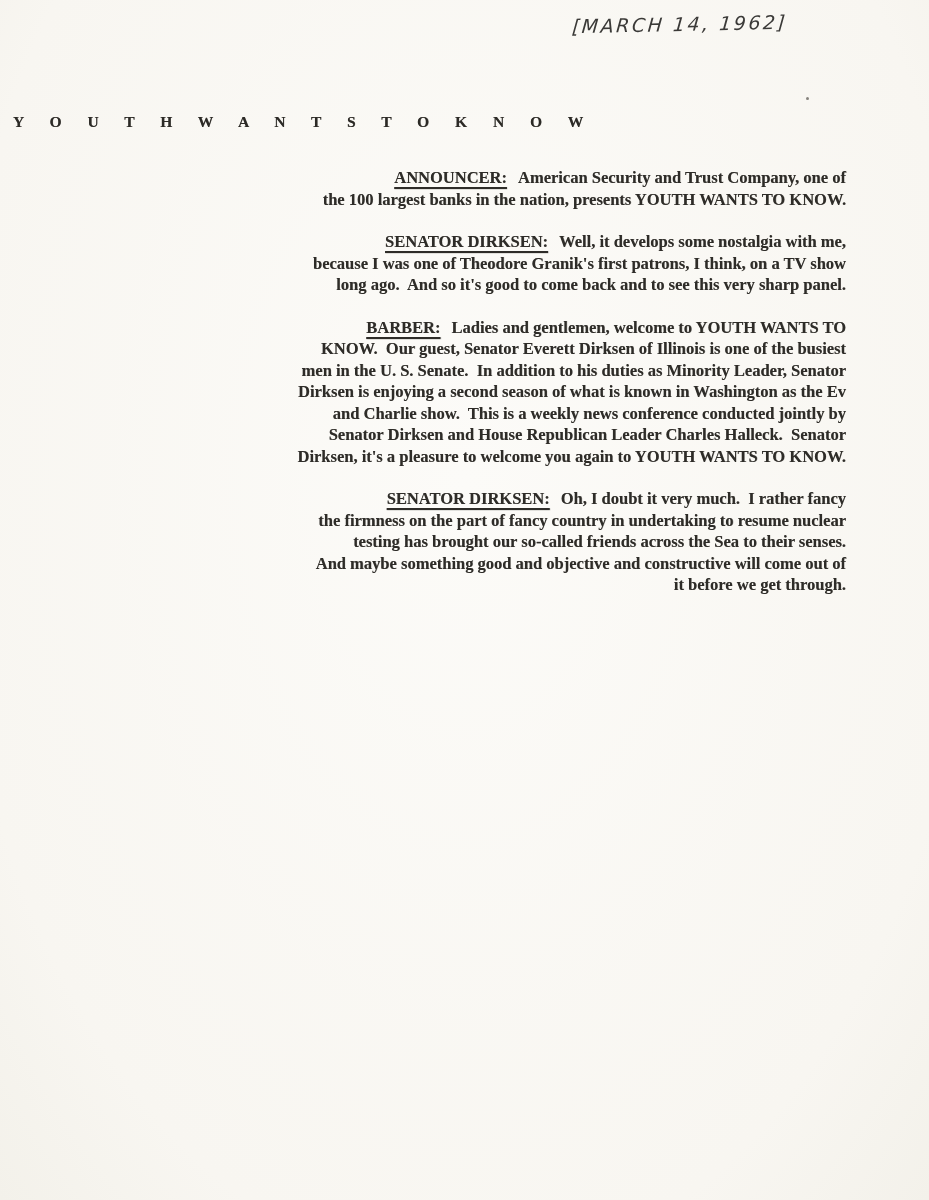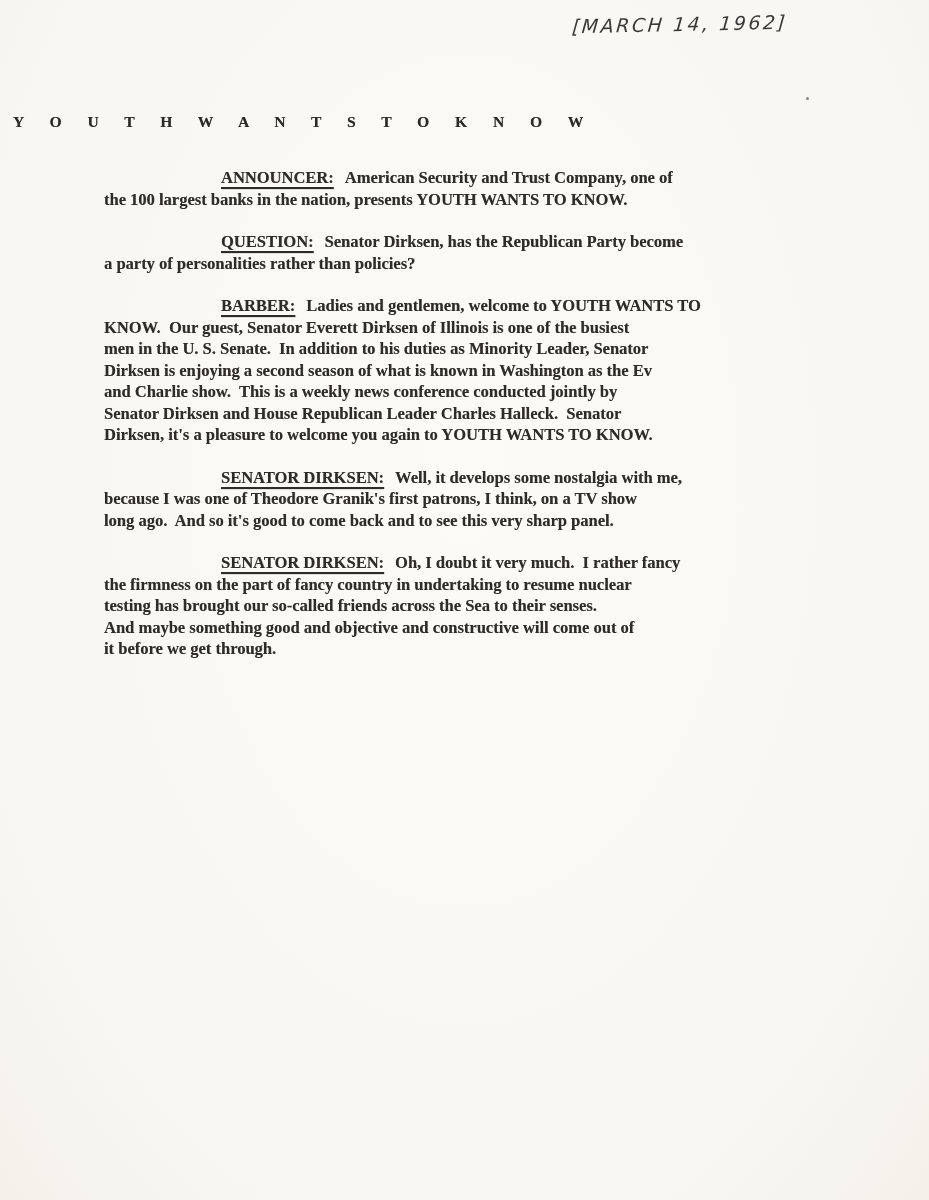--- a/index.html
+++ b/index.html
@@ -55,20 +55,21 @@
   }
   .content {
     position: absolute;
     top: 167px;
     left: 104px;
     width: 742px;
     font-size: 16.5px;
     font-weight: bold;
     line-height: 21.5px;
     text-shadow: 0.3px 0.3px 0.5px rgba(46,44,40,0.45);
+    text-align: right;
   }
   .para {
     margin: 0 0 21px 0;
     text-indent: 117px;
     white-space: pre-wrap;
   }
   .speaker {
     text-decoration: underline;
     text-decoration-thickness: 1.5px;
     text-underline-offset: 3.5px;
@@ -80,37 +81,35 @@
 
 <div class="page">
   <div class="handwritten">[MARCH 14, 1962]</div>
   <h1 class="title">Y O U T H   W A N T S   T O   K N O W</h1>
   <div class="stray-dot"></div>
   <div class="content">
   <p class="para"><span class="speaker">ANNOUNCER:</span><span>American Security and Trust Company, one of
 the 100 largest banks in the nation, presents YOUTH WANTS TO KNOW.</span></p>
 
 
-  <p class="para"><span class="speaker">QUESTION:</span><span>Senator Dirksen, has the Republican Party become
-a party of personalities rather than policies?</span></p>
 
 
 
+
+  <p class="para"><span class="speaker">SENATOR DIRKSEN:</span><span>Well, it develops some nostalgia with me,
+because I was one of Theodore Granik's first patrons, I think, on a TV show
+long ago.  And so it's good to come back and to see this very sharp panel.</span></p>
 
   <p class="para"><span class="speaker">BARBER:</span><span>Ladies and gentlemen, welcome to YOUTH WANTS TO
 KNOW.  Our guest, Senator Everett Dirksen of Illinois is one of the busiest
 men in the U. S. Senate.  In addition to his duties as Minority Leader, Senator
 Dirksen is enjoying a second season of what is known in Washington as the Ev
 and Charlie show.  This is a weekly news conference conducted jointly by
 Senator Dirksen and House Republican Leader Charles Halleck.  Senator
 Dirksen, it's a pleasure to welcome you again to YOUTH WANTS TO KNOW.</span></p>
-
-  <p class="para"><span class="speaker">SENATOR DIRKSEN:</span><span>Well, it develops some nostalgia with me,
-because I was one of Theodore Granik's first patrons, I think, on a TV show
-long ago.  And so it's good to come back and to see this very sharp panel.</span></p>
 
 
 
   <p class="para"><span class="speaker">SENATOR DIRKSEN:</span><span>Oh, I doubt it very much.  I rather fancy
 the firmness on the part of fancy country in undertaking to resume nuclear
 testing has brought our so-called friends across the Sea to their senses.
 And maybe something good and objective and constructive will come out of
 it before we get through.</span></p>
 </div>
 </div>

